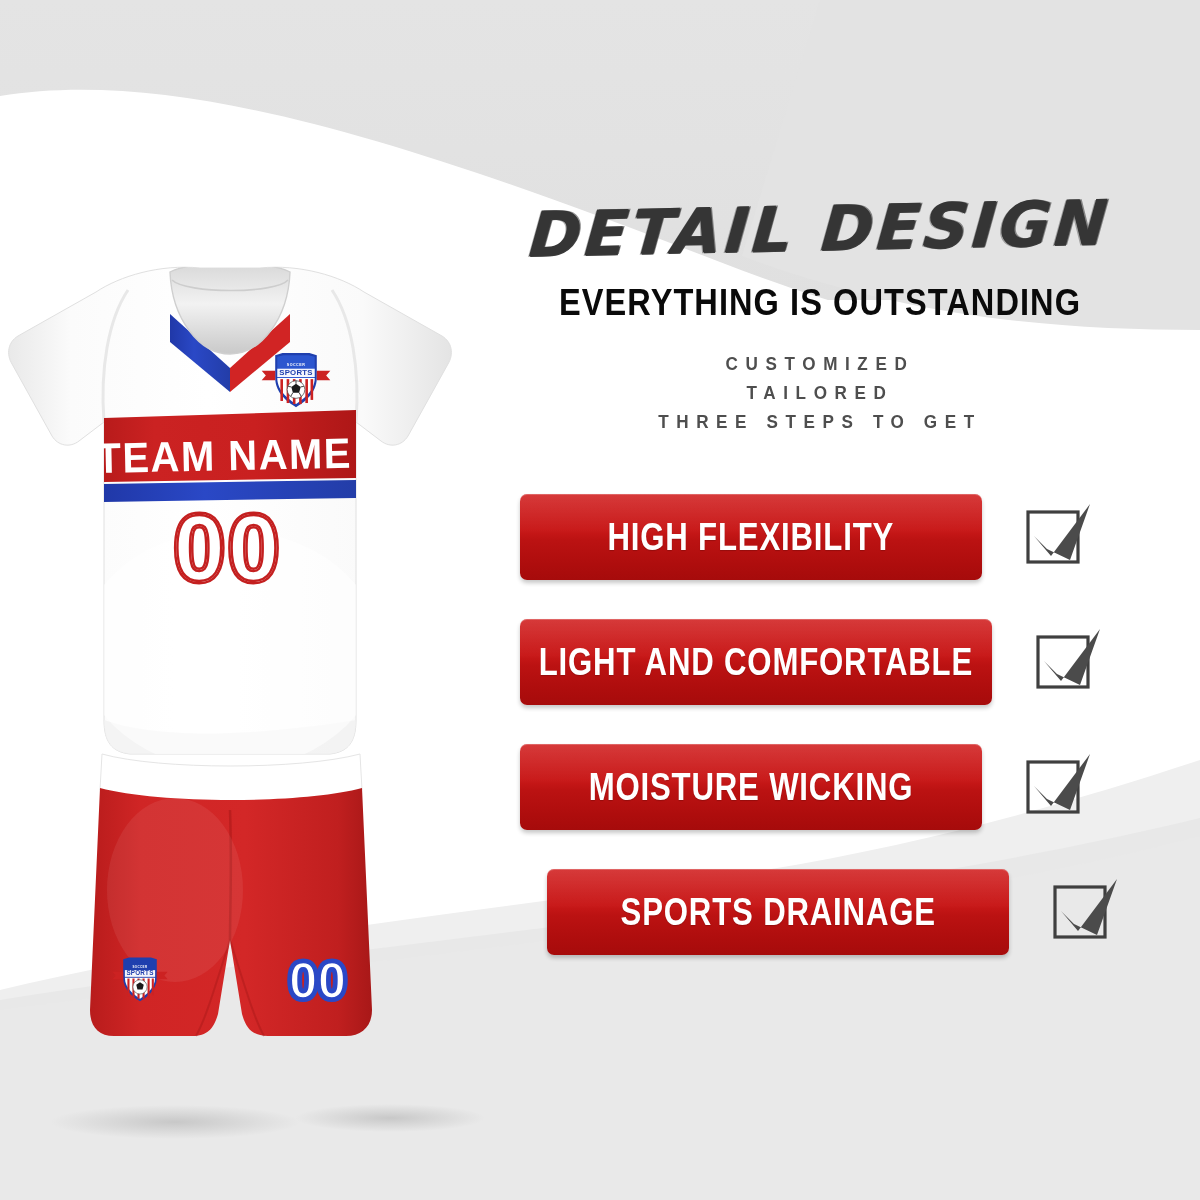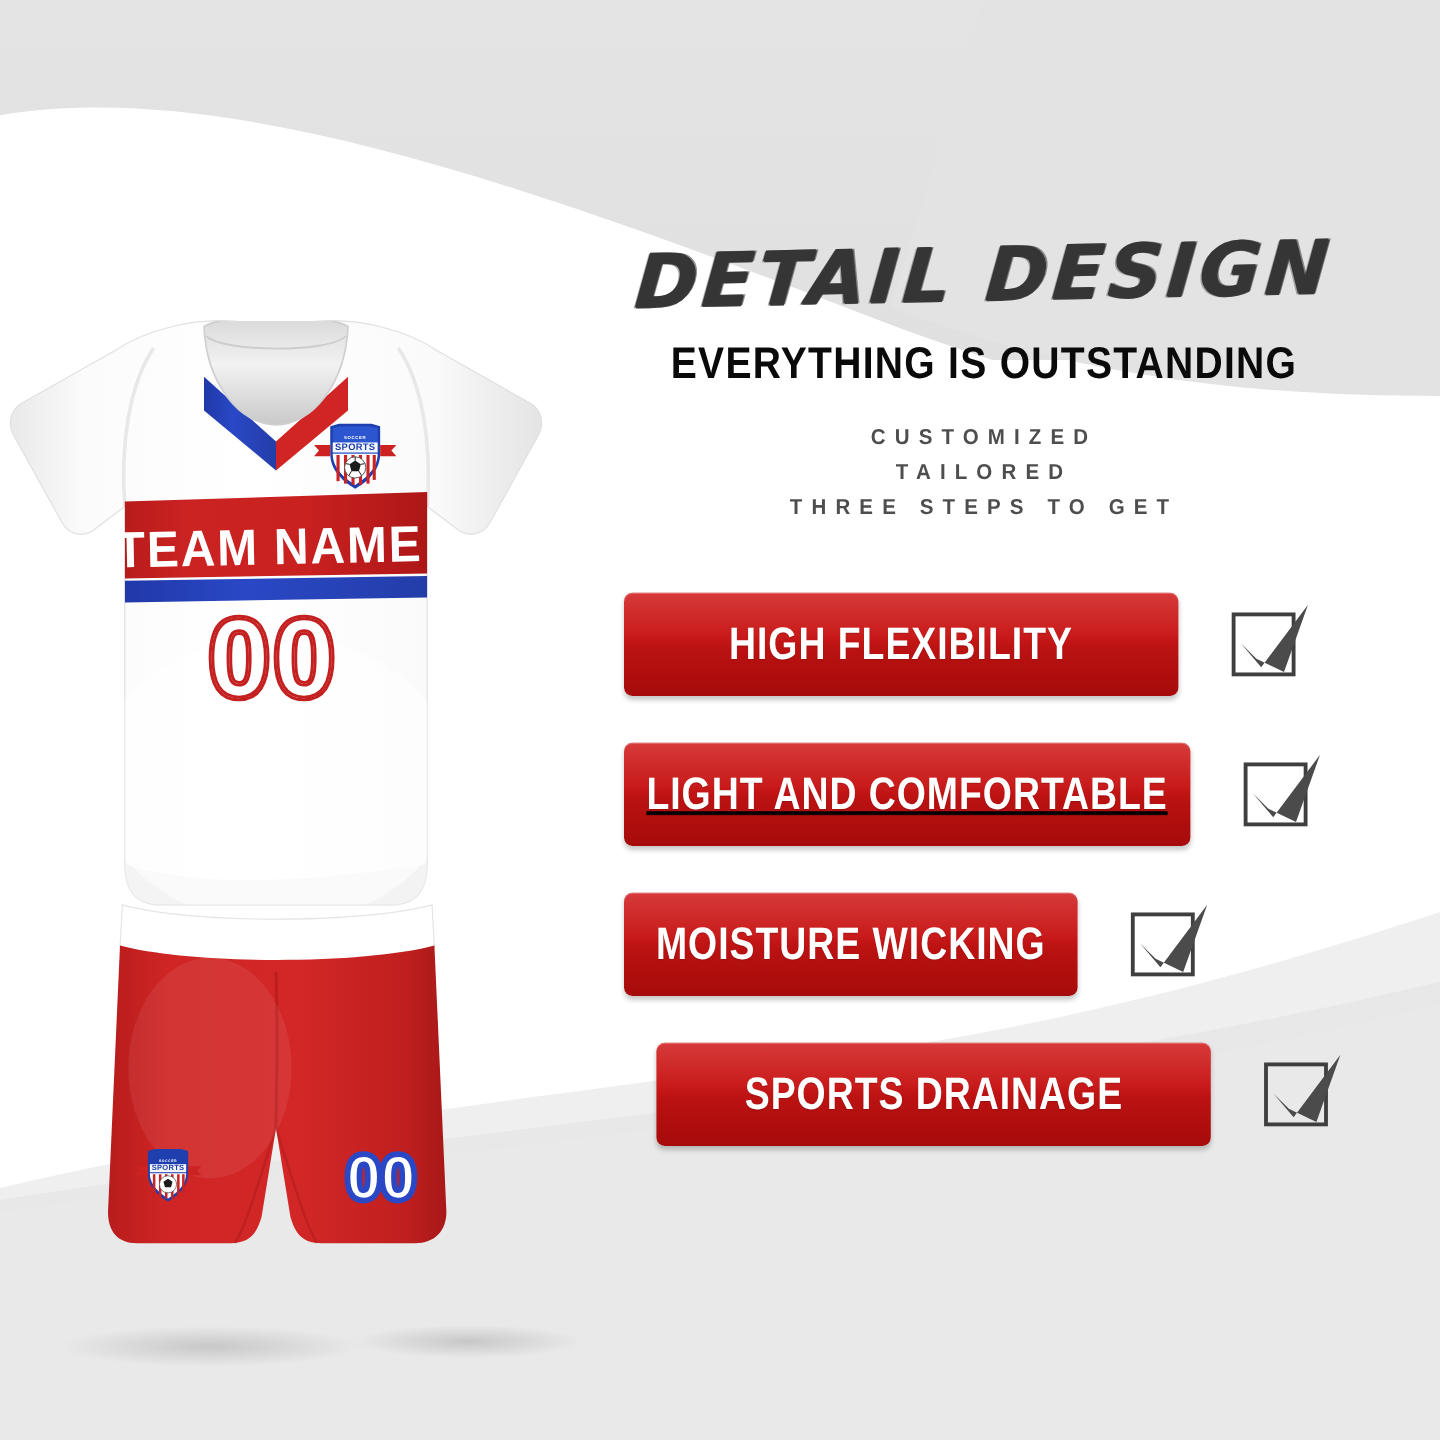--- a/index.html
+++ b/index.html
@@ -81,22 +81,22 @@
     font-family:"Liberation Sans", sans-serif;
     font-weight:bold;
     font-size:38px;
     letter-spacing:1px;
     transform:scaleX(0.82);
     white-space:nowrap;
     position:relative; z-index:2;
     text-shadow:0 1px 1px rgba(0,0,0,.18);
   }
   .w1 { width:462px; }
-  .w2 { width:472px;text-decoration:underline; }
-  .w3 { width:378px; }
+  .w2 { width:472px; }
+  .w3 { width:462px; }
   .w4 { width:462px;margin-left:27px; }
 
   .check { position:relative; width:78px; height:86px; margin-left:26px; flex:0 0 auto; }
 
   
   svg { display:block; }
 </style>
 </head>
 <body>
 

